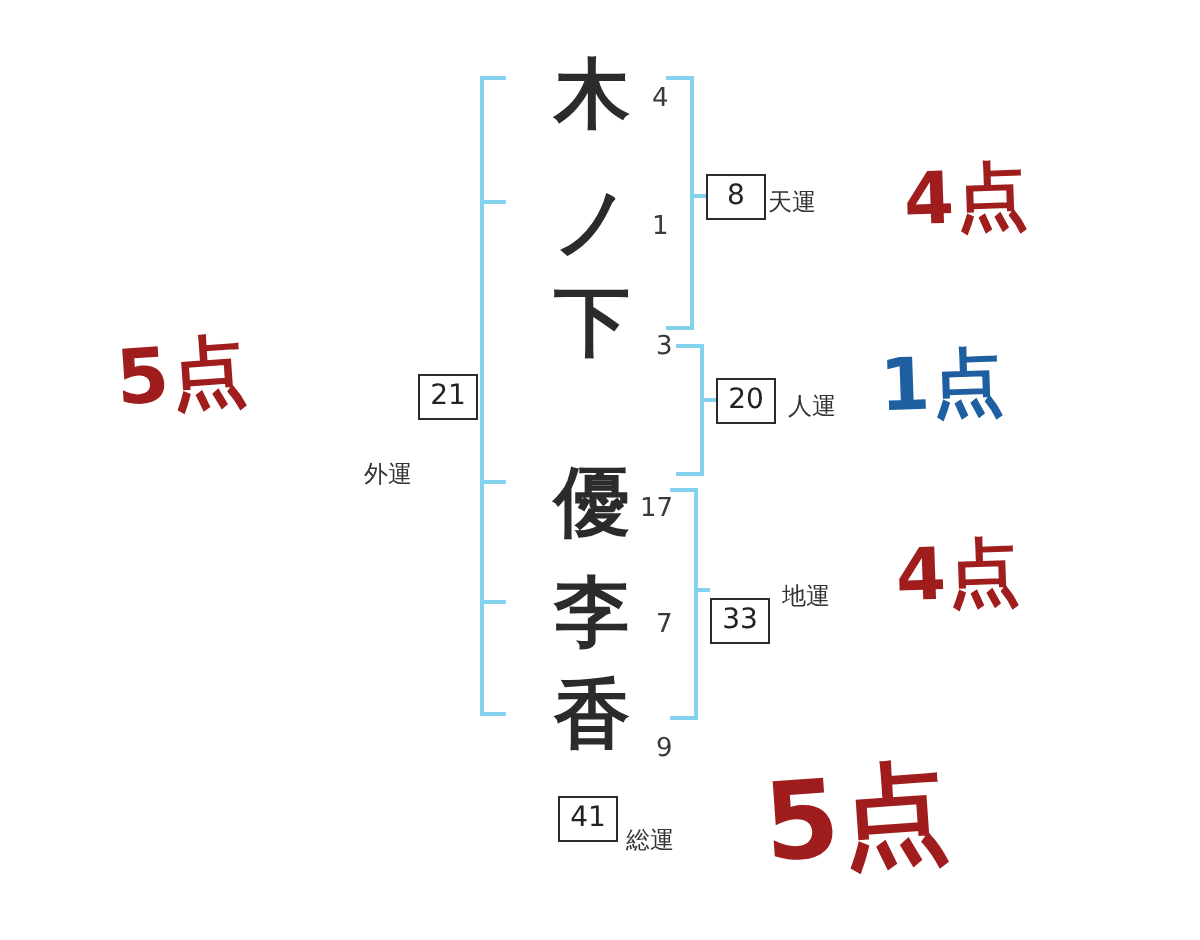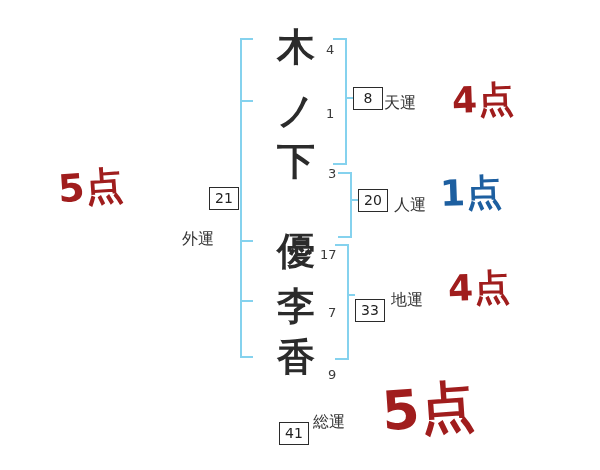--- a/index.html
+++ b/index.html
@@ -41,21 +41,21 @@
     padding: 2px 5px;
     border: 1.5px solid #2b2b2b;
     background: #ffffff;
     font-size: 14px;
     color: #222222;
     text-align: center;
     line-height: 1.2;
   }
   .fortune-label {
     position: absolute;
-    font-size: 16px;
+    font-size: 12px;
     color: #333333;
   }
   
   .score {
     position: absolute;
     font-weight: 700;
     line-height: 1;
     letter-spacing: 1px;
   }
   .score.red { color: #a01d1d; }
@@ -120,21 +120,21 @@
 
   <div class="numbox" style="left:358px; top:189px;">20</div>
   <div class="fortune-label" style="left:394px; top:195px;">人運</div>
 
   <div class="numbox" style="left:355px; top:284px;margin-top:15px;">33</div>
   <div class="fortune-label" style="left:391px; top:290px;">地運</div>
 
   <div class="fortune-label" style="left:182px; top:193px;margin-top:36px;">外運</div>
   <div class="numbox" style="left:209px; top:187px;">21</div>
 
-  <div class="numbox" style="left:279px; top:422px;">41</div>
+  <div class="numbox" style="left:279px; top:398px;">41</div>
   <div class="fortune-label" style="left:313px; top:412px;font-family:Liberation Mono, monospace;">総運</div>
 
   <div class="score red  score-tenun">4点</div>
   <div class="score blue score-jinun">1点</div>
   <div class="score red  score-chiun">4点</div>
   <div class="score red  score-gaiun">5点</div>
   <div class="score red  score-soun">5点</div>
 
 </div>
 

